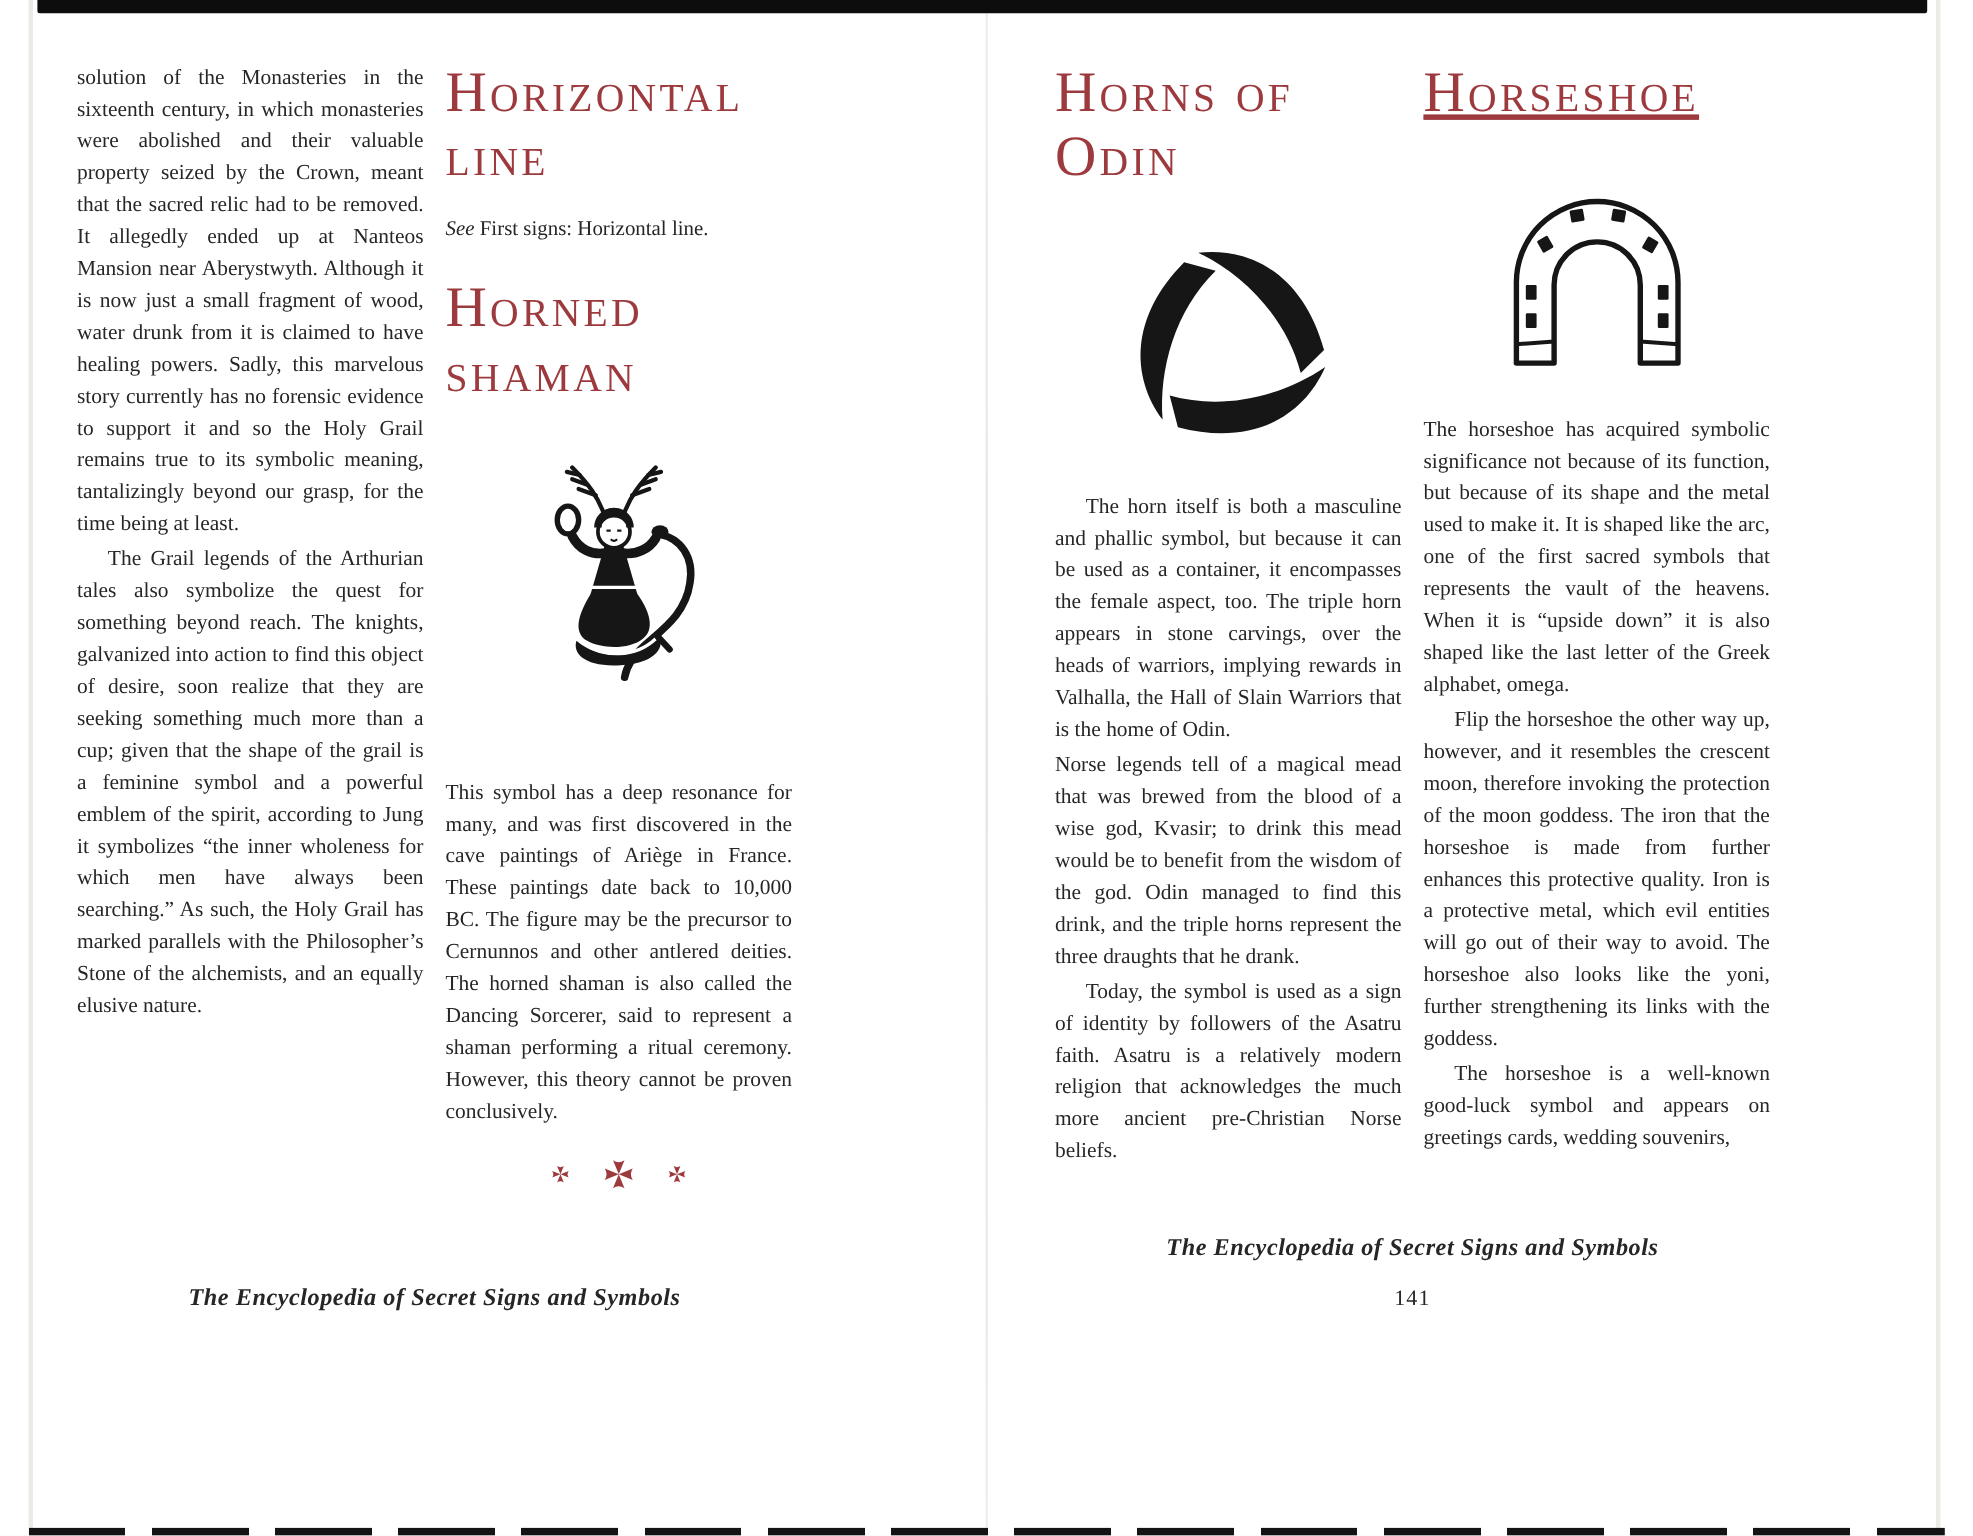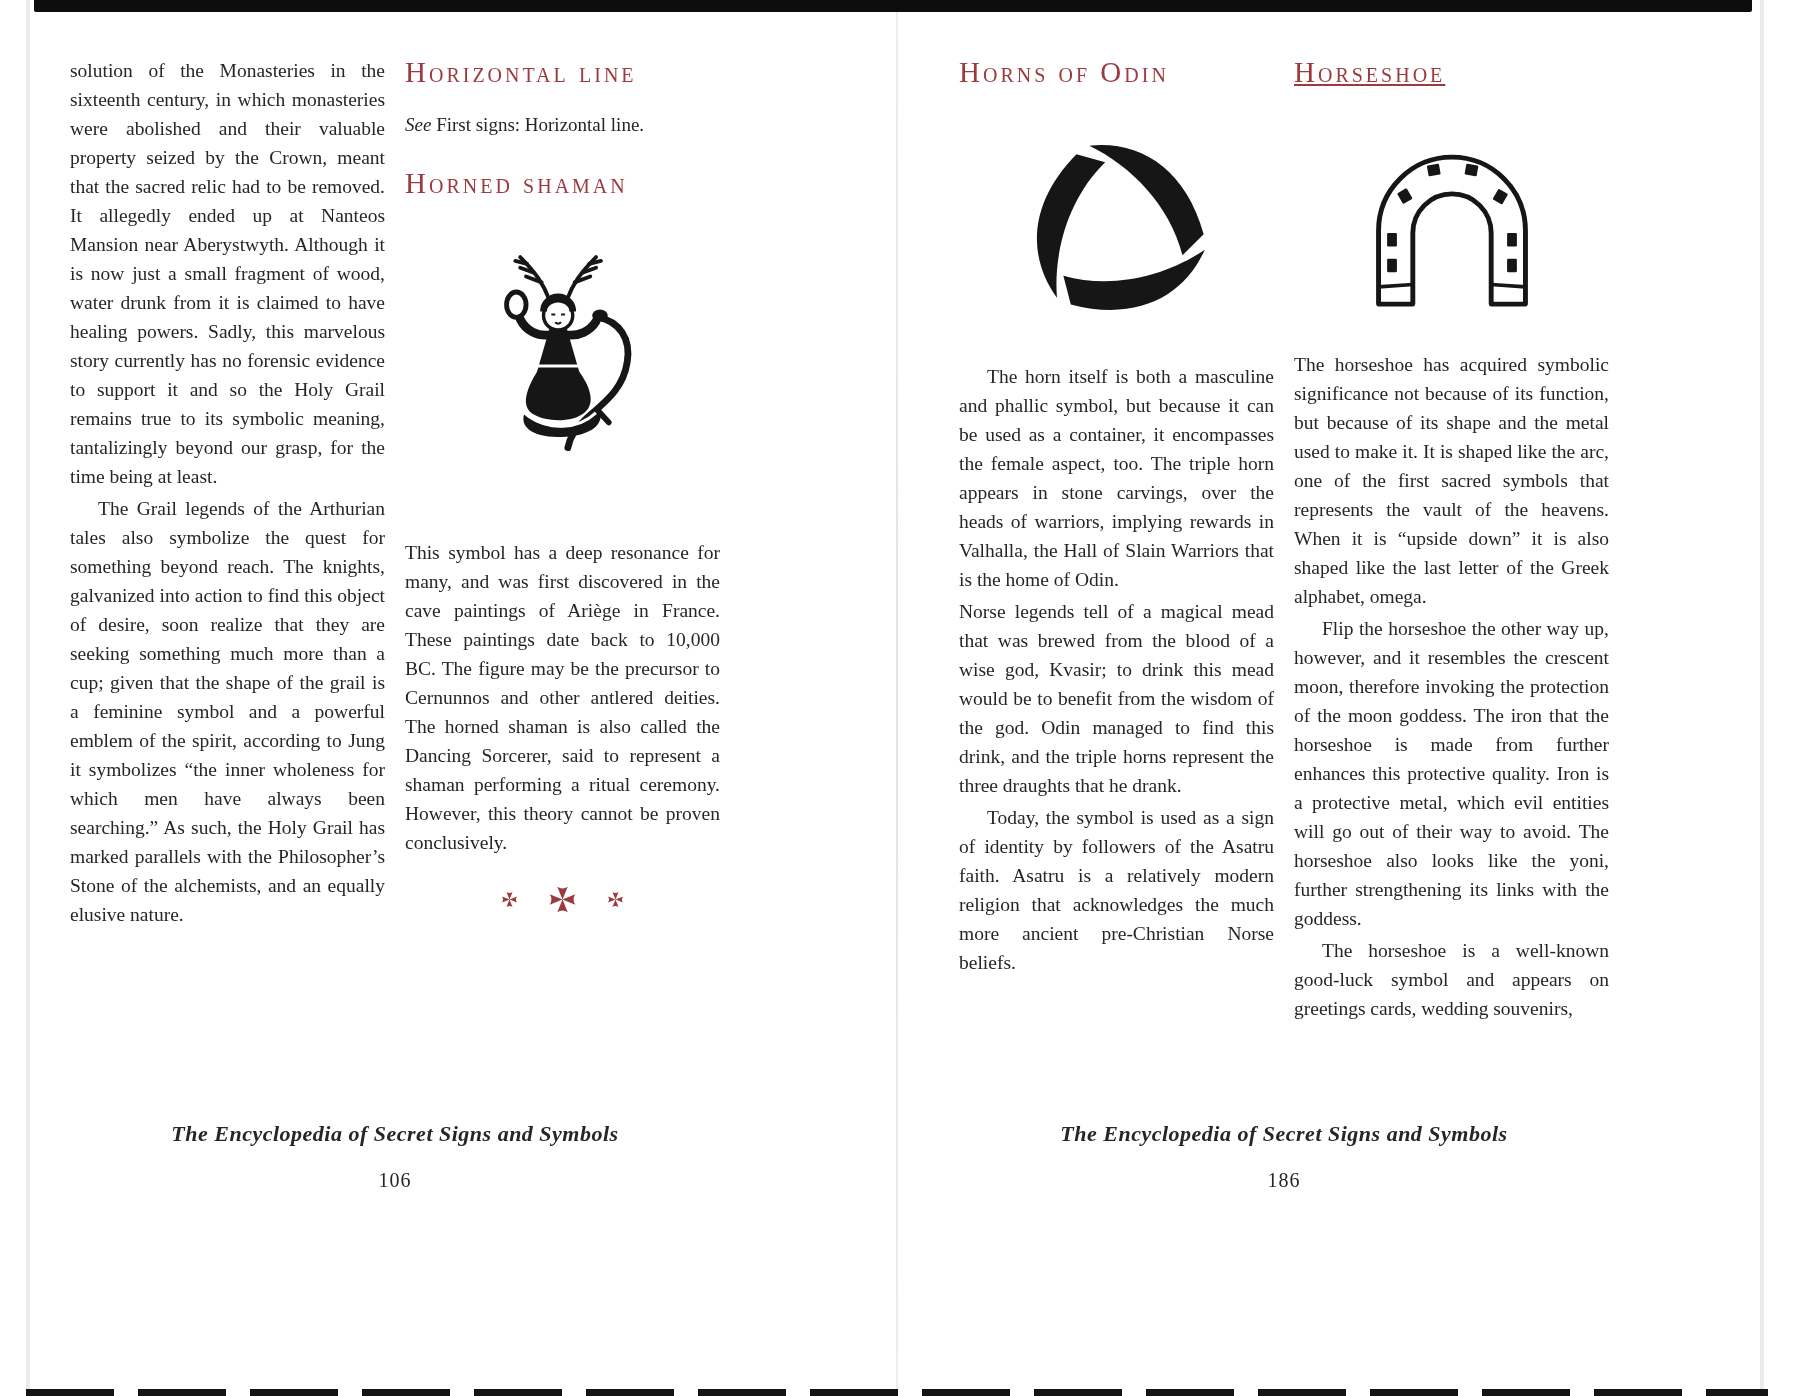--- a/index.html
+++ b/index.html
@@ -26,21 +26,21 @@
   p.body{
     font-size:19.5px;line-height:29px;text-align:justify;margin:0;
   }
   p.indent{text-indent:28px;}
   p.body + p.body{margin-top:3px;}
 
   h2.entry{
     font-variant:small-caps;
     font-weight:normal;
     color:var(--red);
-    font-size:29px;
+    font-size:52px;
     line-height:1.12;
     letter-spacing:3px;
     margin:0 0 22px 0;
   }
   .see-ref{
     font-size:19px;line-height:29px;margin:0 0 28px 0;
   }
   .see-ref .em{font-style:italic;}
 
   .figure{
@@ -154,21 +154,20 @@
             </svg>
           <svg viewBox="0 0 100 100" width="17" height="17">
               <path d="M50,50 L32,6 Q50,18 68,6 Z M50,50 L94,32 Q82,50 94,68 Z M50,50 L68,94 Q50,82 32,94 Z M50,50 L6,68 Q18,50 6,32 Z" fill="#9c3a3e"></path>
             </svg>
         </div>
       </div>
     </div>
 
     <div class="footer">
       <p class="footer-title">The Encyclopedia of Secret Signs and Symbols</p>
-      <div class="page-number">106</div>
     </div>
   </div>
 
   <div class="page page-right">
     <div class="page-inner">
       <div class="col">
         <h2 class="entry" style="margin-bottom:12px;">Horns of Odin</h2>
 
         <div class="figure odin">
           <svg viewBox="-130 -130 260 260" width="216" height="216" aria-hidden="true">
@@ -206,21 +205,21 @@
         </div>
 
         <p class="body">The horseshoe has acquired symbolic significance not because of its function, but because of its shape and the metal used to make it. It is shaped like the arc, one of the first sacred symbols that represents the vault of the heavens. When it is “upside down” it is also shaped like the last letter of the Greek alphabet, omega.</p>
         <p class="body indent">Flip the horseshoe the other way up, however, and it resembles the crescent moon, therefore invoking the protection of the moon goddess. The iron that the horseshoe is made from further enhances this protective quality. Iron is a protective metal, which evil entities will go out of their way to avoid. The horseshoe also looks like the yoni, further strengthening its links with the goddess.</p>
         <p class="body indent">The horseshoe is a well-known good-luck symbol and appears on greetings cards, wedding souvenirs,</p>
       </div>
     </div>
 
     <div class="footer">
       <p class="footer-title">The Encyclopedia of Secret Signs and Symbols</p>
-      <div class="page-number">186</div>
+      <div class="page-number">141</div>
     </div>
   </div>
 
   <div class="gutter"></div>
   <div class="edge-left"></div>
   <div class="edge-right"></div>
   <div class="scan-top"></div>
   <div class="scan-bottom"></div>
 </div>
 

